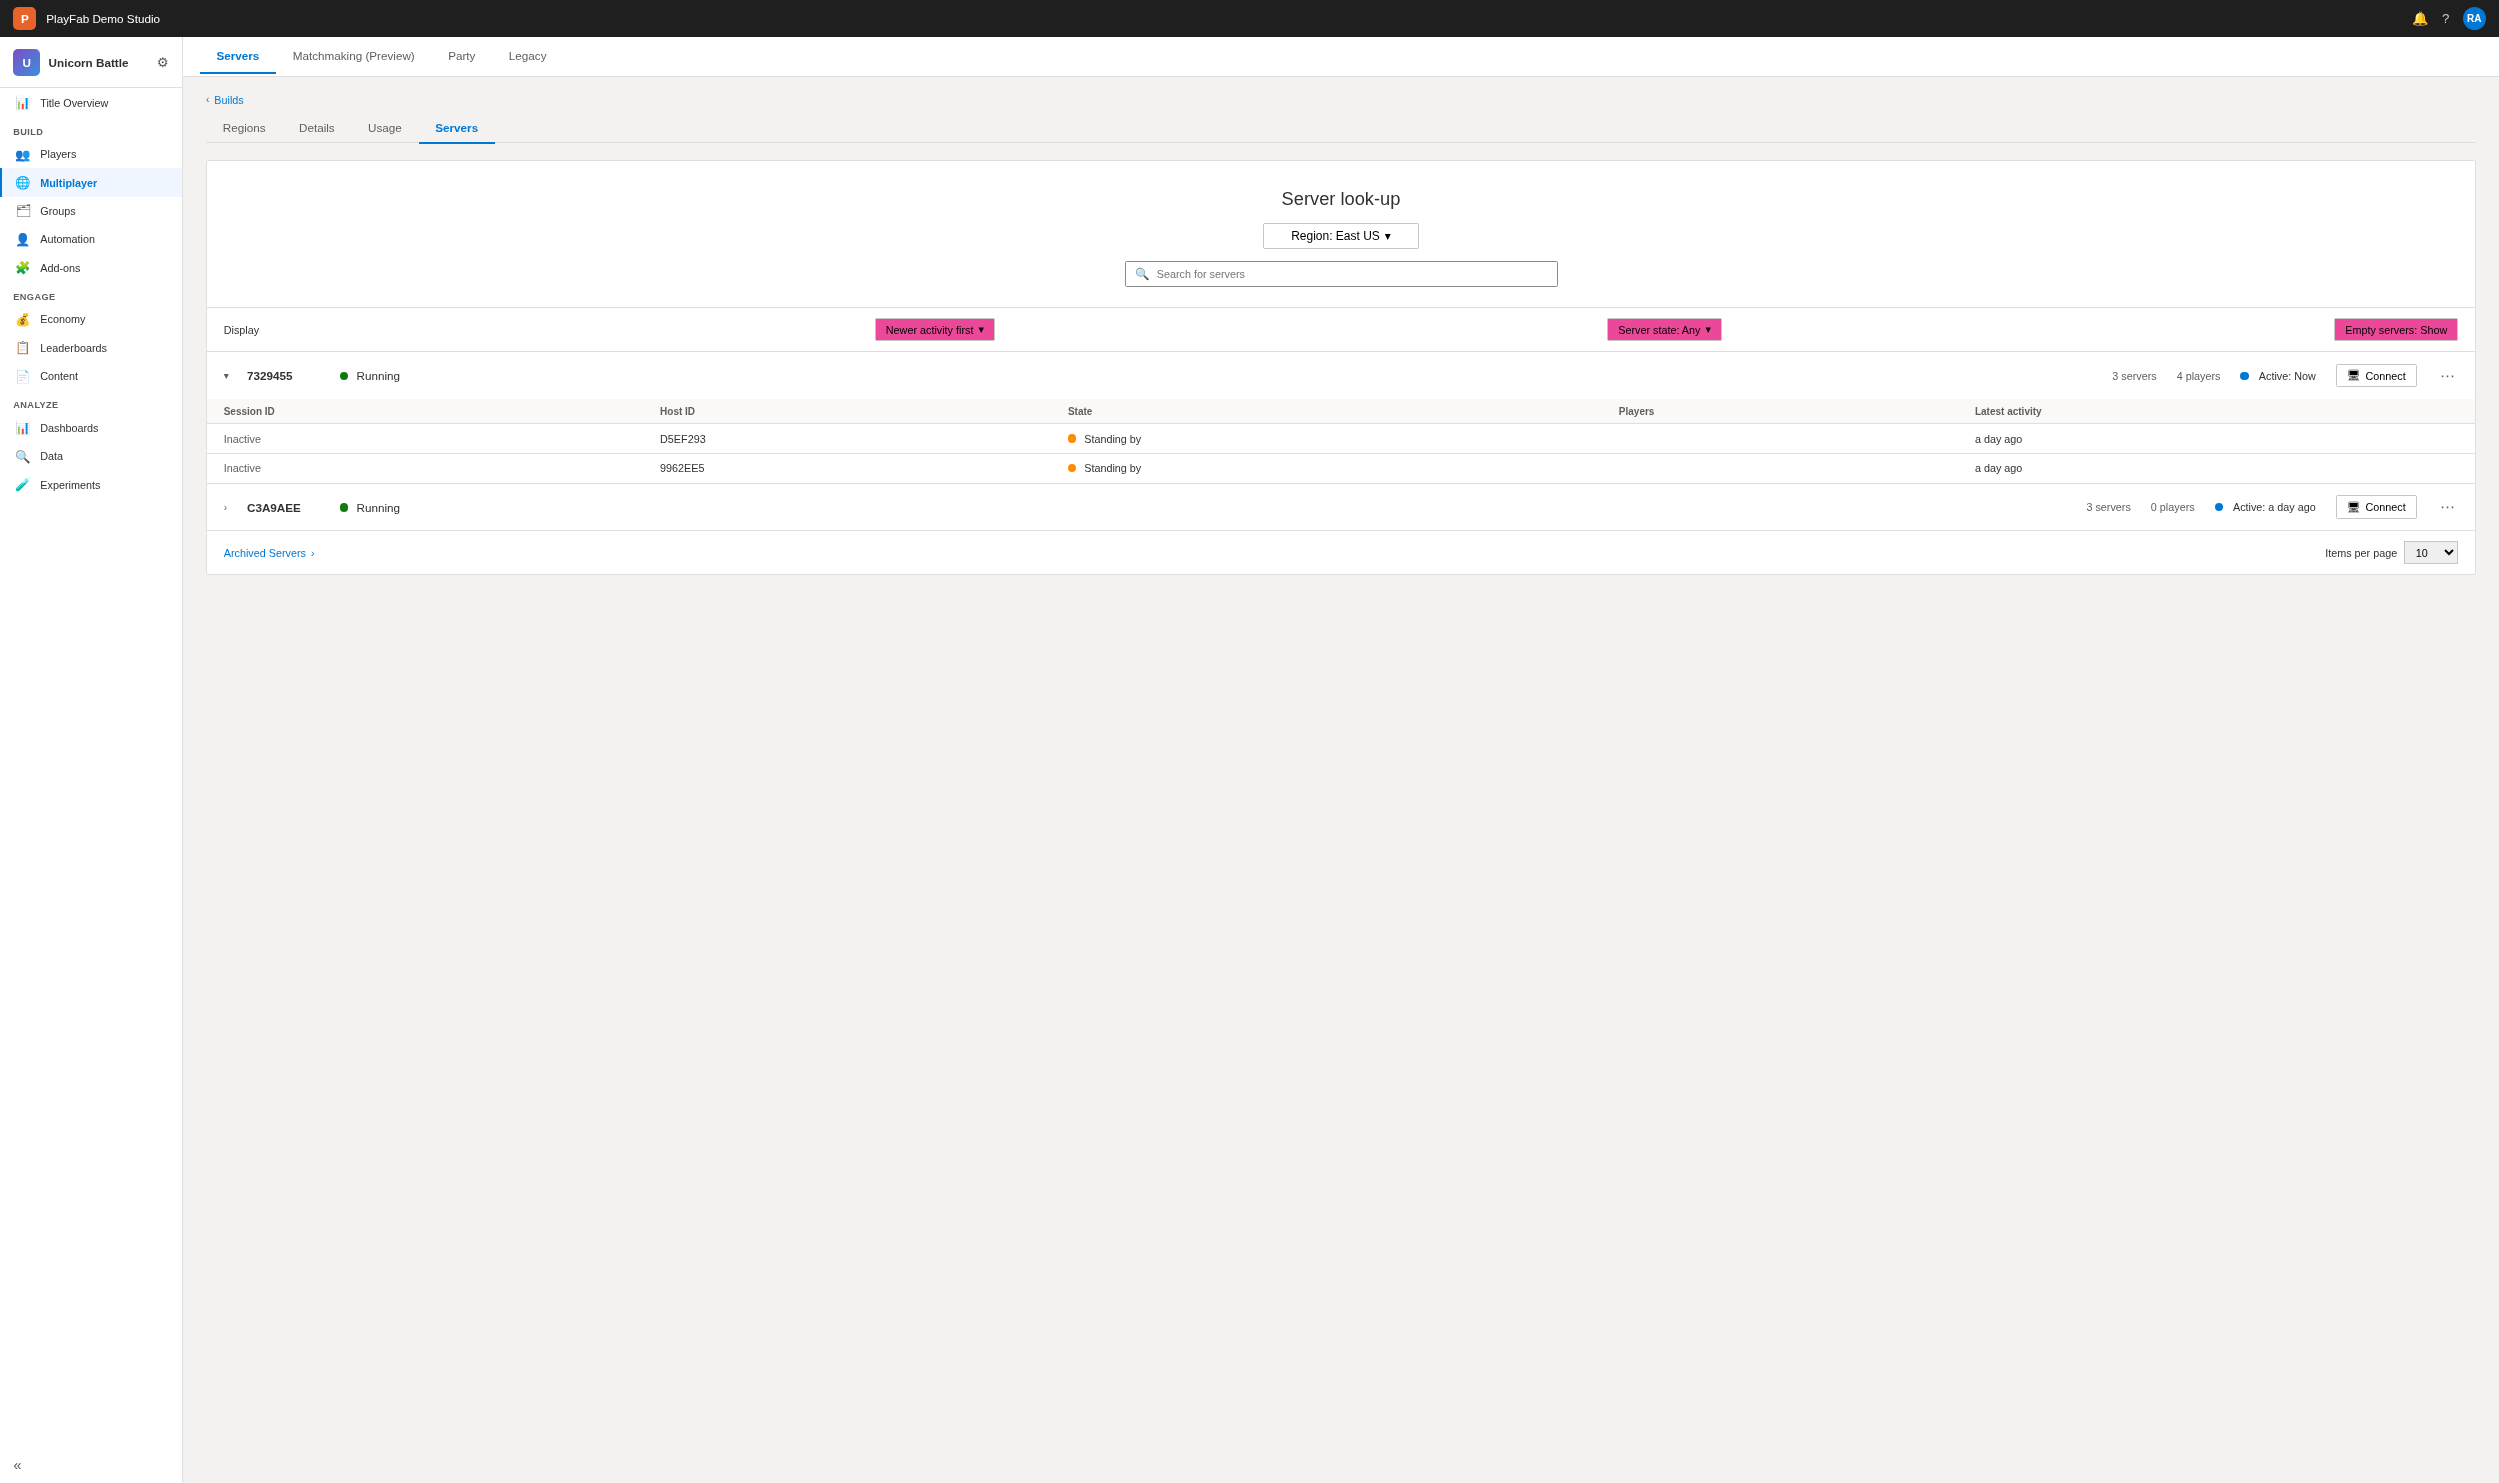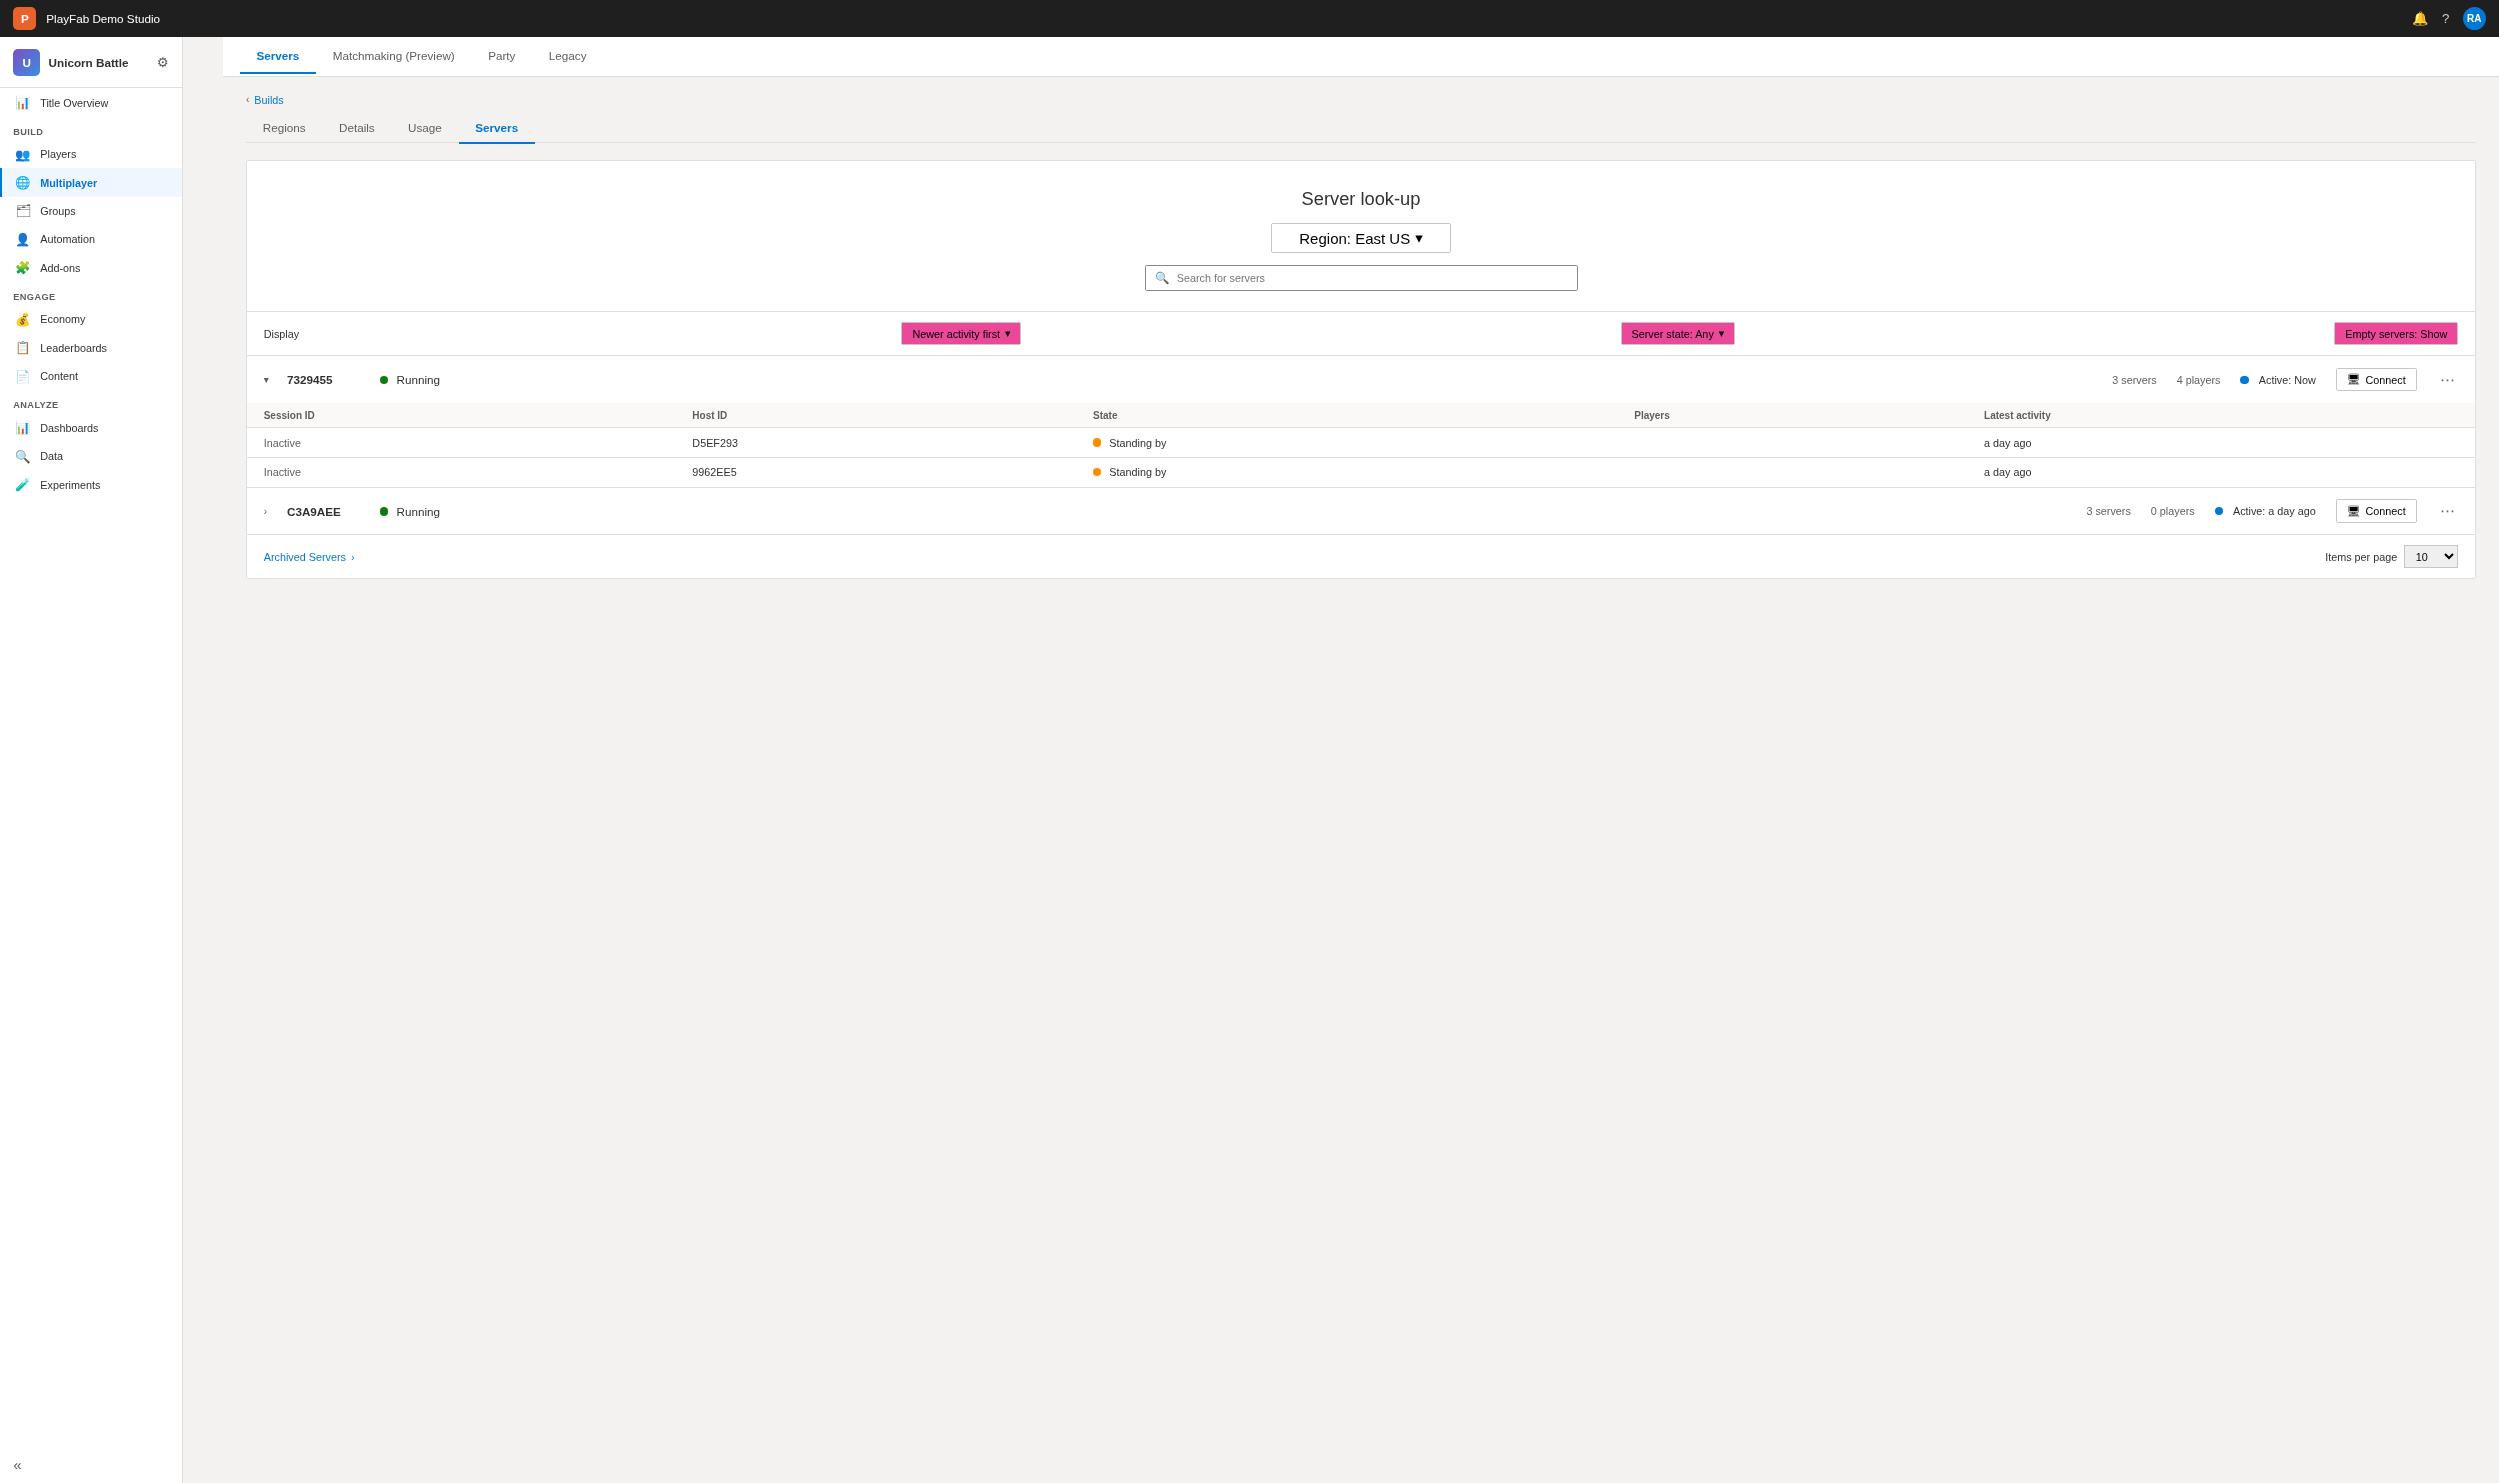--- a/index.html
+++ b/index.html
@@ -82,21 +82,21 @@
     .sidebar-item.active .sidebar-item-icon { color: #0078d4; }
 
     .sidebar-collapse {
       margin-top: auto;
       padding: 10px 13.3px;
       display: flex; align-items: center;
       cursor: pointer; color: #605e5c; font-size: 15px;
     }
 
     
-    .main { flex: 1; display: flex; flex-direction: column; overflow: hidden; margin-left: 40px; }
+    .main { flex: 1; display: flex; flex-direction: column; overflow: hidden; }
 
     
     .tabbar {
       background: #fff;
       border-bottom: 0.8px solid #e1dfdd;
       display: flex; align-items: center;
       padding: 0 16.7px;
       height: 40px;
       gap: 0;
     }
@@ -161,21 +161,21 @@
       border-bottom: 0.8px solid #e1dfdd;
     }
     .lookup-title { font-size: 18.3px; font-weight: 300; margin-bottom: 13.3px; }
     .region-btn {
       display: inline-flex; align-items: center; gap: 5px;
       padding: 5px 27px;
       border: 0.8px solid #c8c6c4;
       border-radius: 1.7px;
       background: #fff;
       cursor: pointer;
-      font-size: 15px;
+      font-size: 12px;
       margin-bottom: 11.7px;
     }
     .lookup-desc { color: #605e5c; font-size: 10.8px; margin-bottom: 11.7px; }
     .search-bar {
       display: flex; align-items: center;
       border: 0.8px solid #8a8886;
       border-radius: 1.7px;
       padding: 5px 10px;
       max-width: 433px;
       margin: 0 auto;

